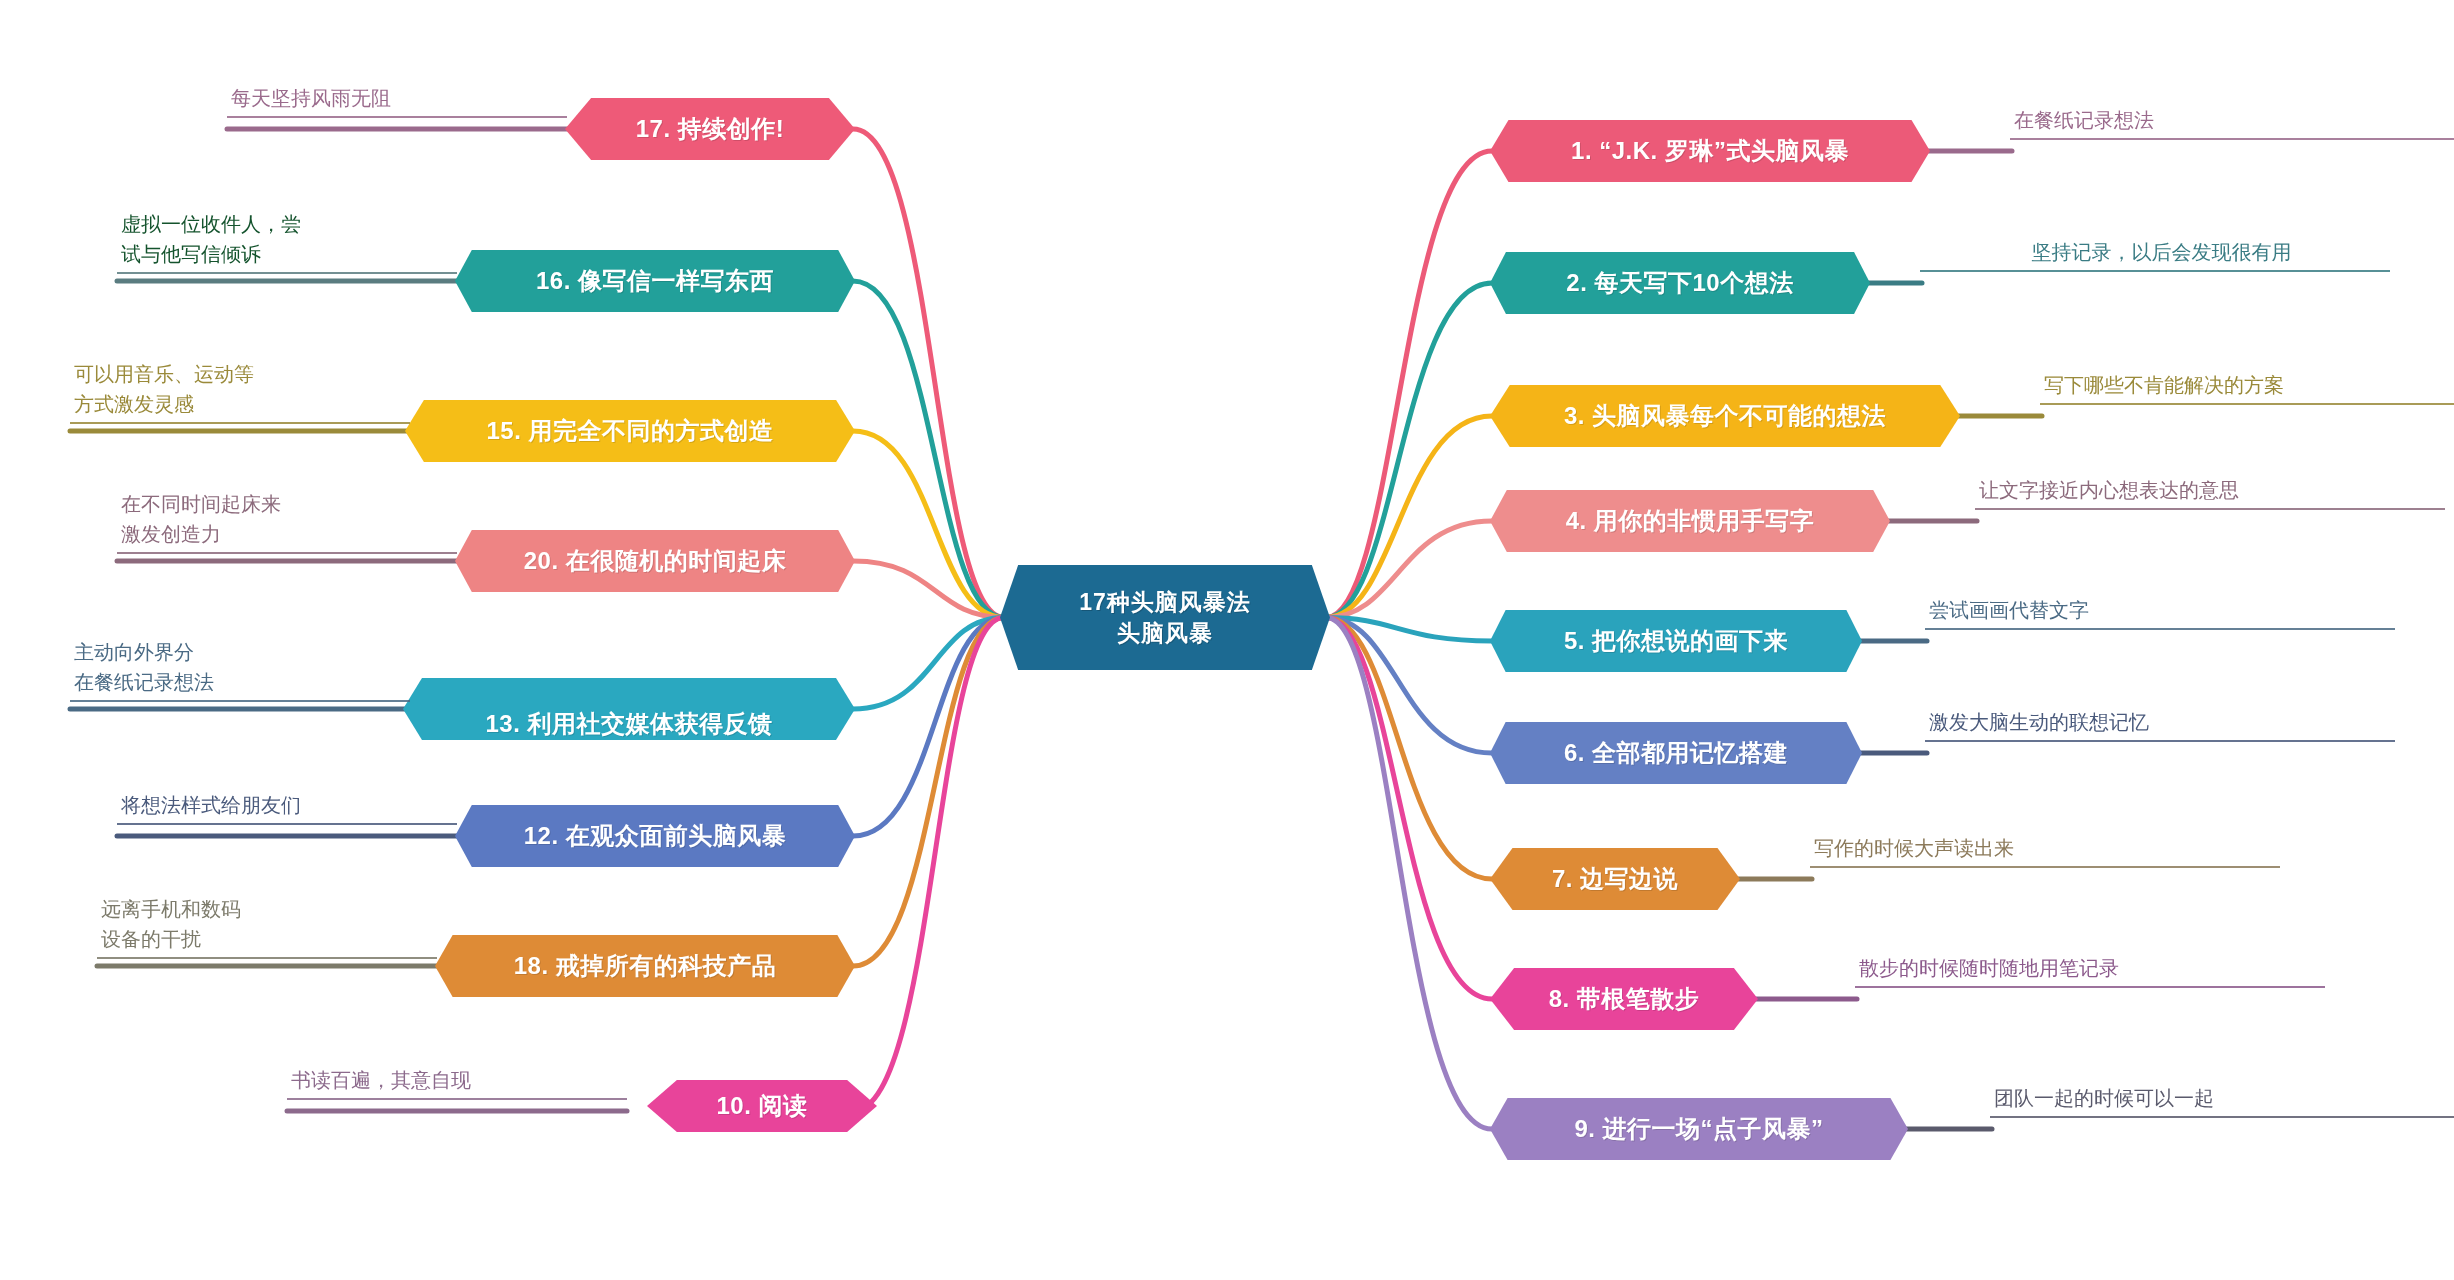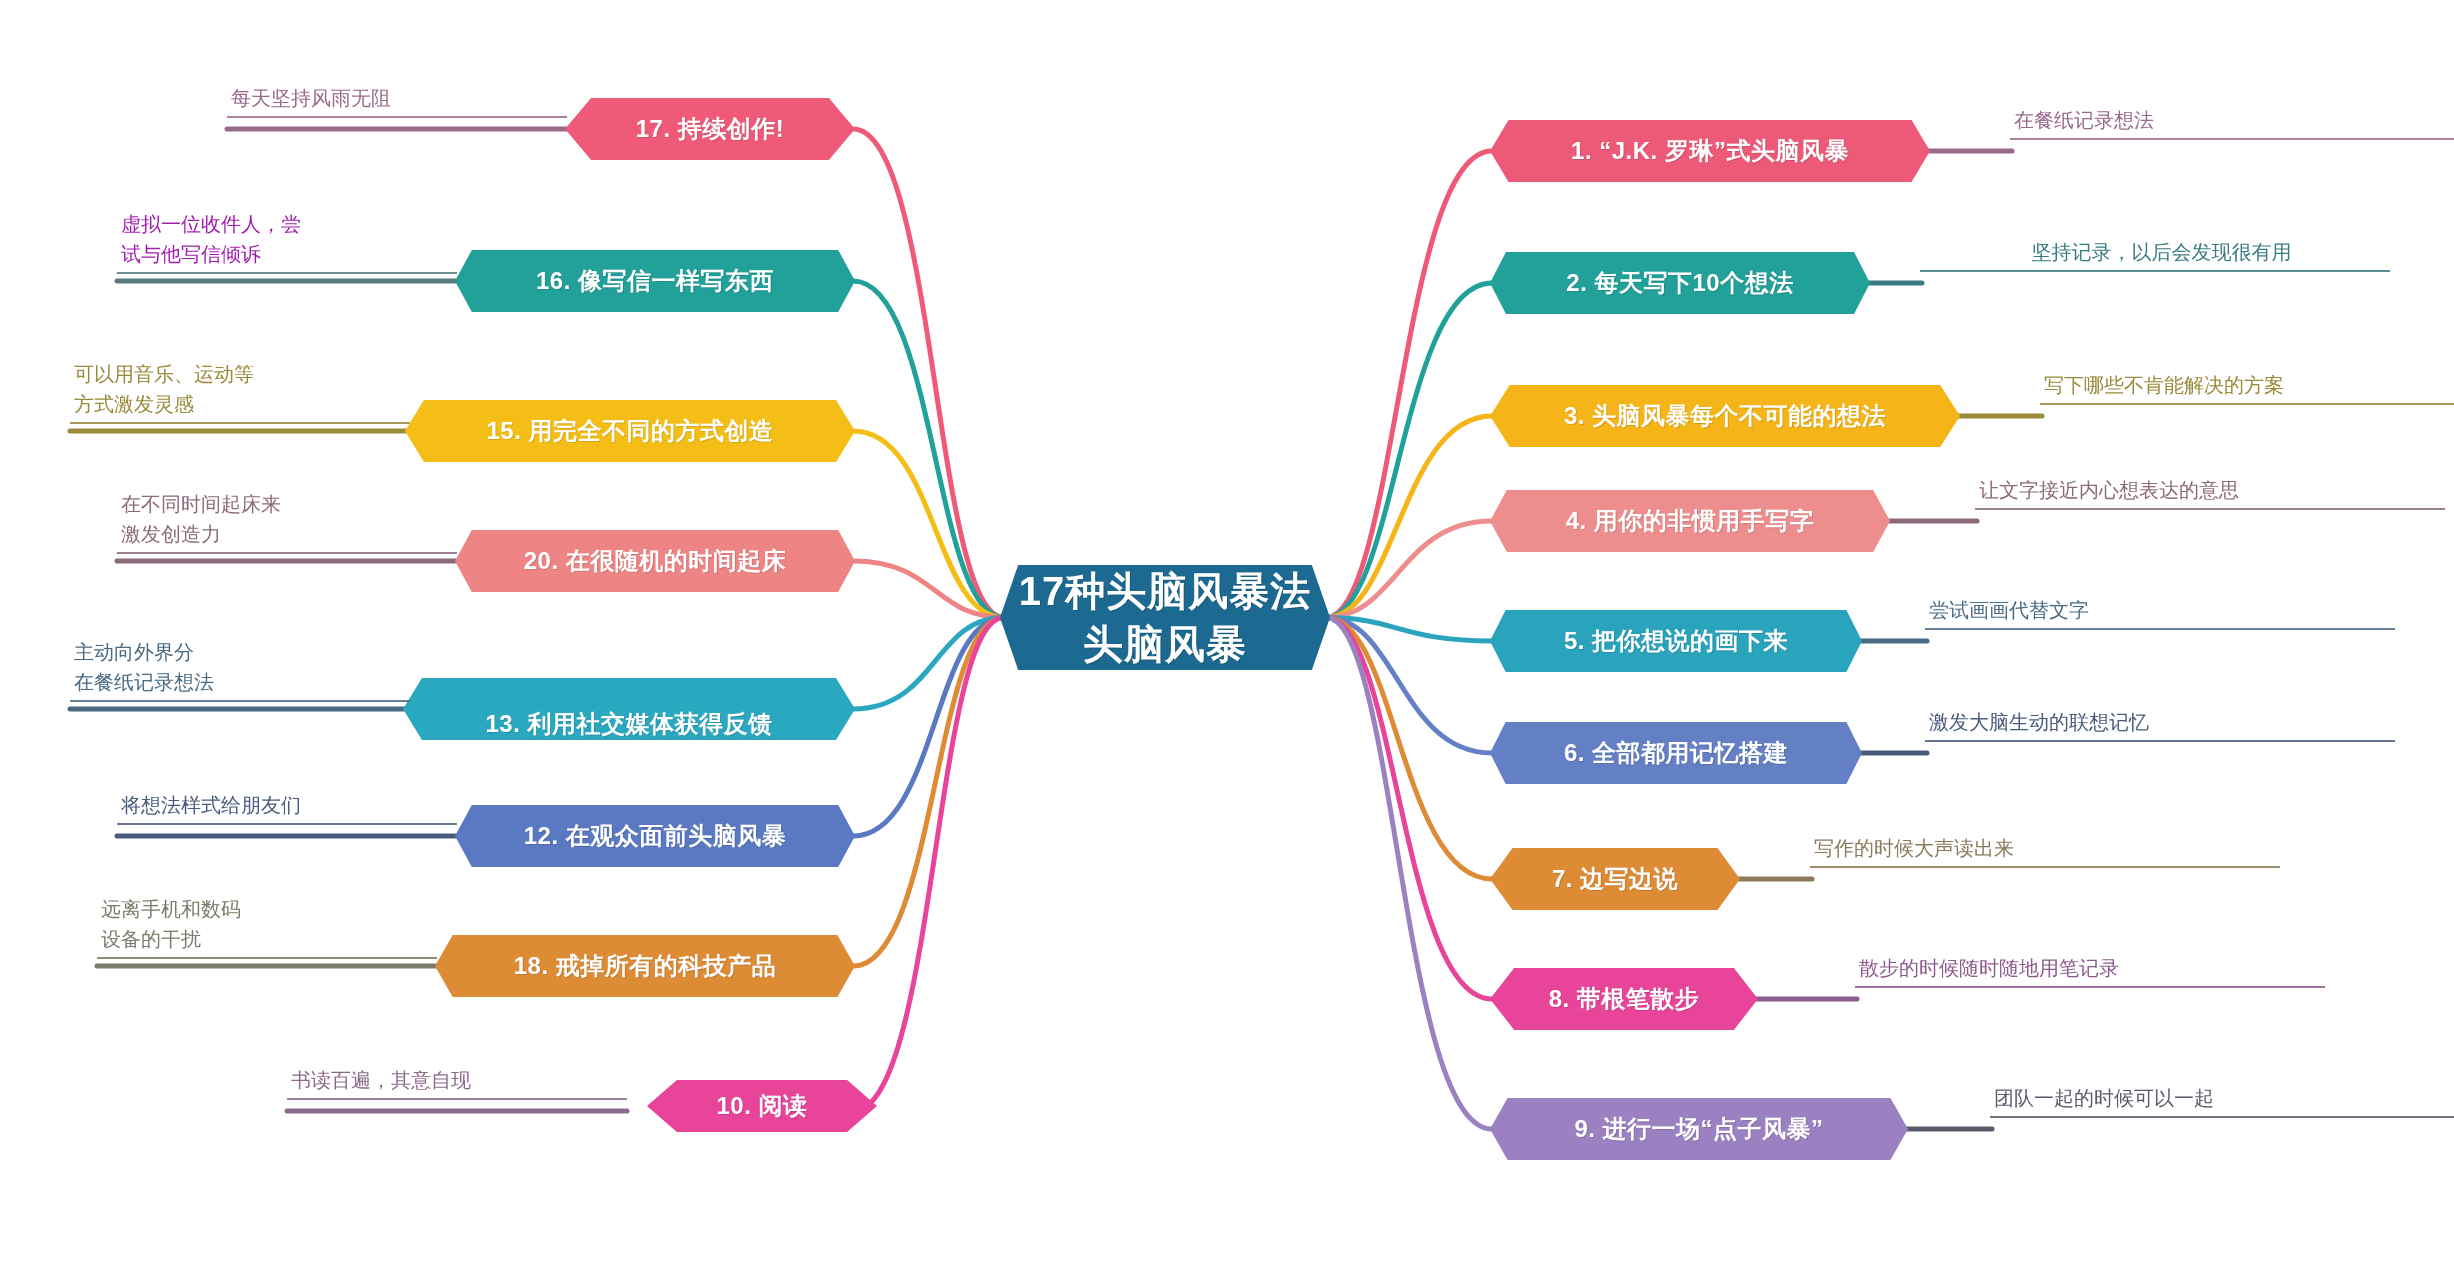--- a/index.html
+++ b/index.html
@@ -32,21 +32,21 @@
 
   
   .center-node {
     position: absolute;
     display: flex;
     flex-direction: column;
     align-items: center;
     justify-content: center;
     color: #ffffff;
     font-weight: bold;
-    font-size: 40px;
+    font-size: 23px;
     line-height: 1.32;
     letter-spacing: 1px;
     text-align: center;
     -webkit-clip-path: polygon(5.5% 0%, 94.5% 0%, 100% 50%, 94.5% 100%, 5.5% 100%, 0% 50%);
     clip-path: polygon(5.5% 0%, 94.5% 0%, 100% 50%, 94.5% 100%, 5.5% 100%, 0% 50%);
     text-shadow: 1px 1px 0 rgba(0,0,0,0.18);
   }
   .center-node span { display: block; white-space: nowrap; }
 
   
@@ -199,21 +199,21 @@
       <div class="leaf right" style="left: 2010px; top: 105px; width: 470px; color: rgb(154, 106, 140);"><span class="leaf-text" style="text-align: left;">在餐纸记录想法</span><span class="leaf-rule" style="background: rgb(154, 106, 140); opacity: 0.85;"></span></div>
       <div class="leaf right" style="left: 1920px; top: 237px; width: 470px; color: rgb(58, 124, 132);"><span class="leaf-text" style="text-align: center; margin-left: 13px;">坚持记录，以后会发现很有用</span><span class="leaf-rule" style="background: rgb(58, 124, 132); opacity: 0.85;"></span></div>
       <div class="leaf right" style="left: 2040px; top: 370px; width: 470px; color: rgb(154, 138, 58);"><span class="leaf-text" style="text-align: left;">写下哪些不肯能解决的方案</span><span class="leaf-rule" style="background: rgb(154, 138, 58); opacity: 0.85;"></span></div>
       <div class="leaf right" style="left: 1975px; top: 475px; width: 470px; color: rgb(140, 106, 124);"><span class="leaf-text" style="text-align: left;">让文字接近内心想表达的意思</span><span class="leaf-rule" style="background: rgb(140, 106, 124); opacity: 0.85;"></span></div>
       <div class="leaf right" style="left: 1925px; top: 595px; width: 470px; color: rgb(74, 106, 132);"><span class="leaf-text" style="text-align: left;">尝试画画代替文字</span><span class="leaf-rule" style="background: rgb(74, 106, 132); opacity: 0.85;"></span></div>
       <div class="leaf right" style="left: 1925px; top: 707px; width: 470px; color: rgb(74, 90, 124);"><span class="leaf-text" style="text-align: left;">激发大脑生动的联想记忆</span><span class="leaf-rule" style="background: rgb(74, 90, 124); opacity: 0.85;"></span></div>
       <div class="leaf right" style="left: 1810px; top: 833px; width: 470px; color: rgb(140, 122, 90);"><span class="leaf-text" style="text-align: left;">写作的时候大声读出来</span><span class="leaf-rule" style="background: rgb(140, 122, 90); opacity: 0.85;"></span></div>
       <div class="leaf right" style="left: 1855px; top: 953px; width: 470px; color: rgb(140, 90, 140);"><span class="leaf-text" style="text-align: left;">散步的时候随时随地用笔记录</span><span class="leaf-rule" style="background: rgb(140, 90, 140); opacity: 0.85;"></span></div>
       <div class="leaf right" style="left: 1990px; top: 1083px; width: 470px; color: rgb(90, 90, 108);"><span class="leaf-text" style="text-align: left;">团队一起的时候可以一起</span><span class="leaf-rule" style="background: rgb(90, 90, 108); opacity: 0.85;"></span></div>
       <div class="leaf left" style="left: 227px; top: 83px; width: 340px; color: rgb(154, 106, 140);"><span class="leaf-text">每天坚持风雨无阻</span><span class="leaf-rule" style="background: rgb(154, 106, 140); opacity: 0.85;"></span></div>
-      <div class="leaf left" style="left: 117px; top: 209px; width: 340px; color: #a21caf;"><span class="leaf-text">虚拟一位收件人，尝
+      <div class="leaf left" style="left: 117px; top: 209px; width: 340px; color: #14532d;"><span class="leaf-text">虚拟一位收件人，尝
 试与他写信倾诉</span><span class="leaf-rule" style="background: rgb(90, 124, 128); opacity: 0.85;"></span></div>
       <div class="leaf left" style="left: 70px; top: 359px; width: 340px; color: rgb(154, 138, 58);"><span class="leaf-text">可以用音乐、运动等
 方式激发灵感</span><span class="leaf-rule" style="background: rgb(154, 138, 58); opacity: 0.85;"></span></div>
       <div class="leaf left" style="left: 117px; top: 489px; width: 340px; color: rgb(140, 106, 124);"><span class="leaf-text">在不同时间起床来
 激发创造力</span><span class="leaf-rule" style="background: rgb(140, 106, 124); opacity: 0.85;"></span></div>
       <div class="leaf left" style="left: 70px; top: 637px; width: 340px; color: rgb(74, 106, 132);"><span class="leaf-text">主动向外界分
 在餐纸记录想法</span><span class="leaf-rule" style="background: rgb(74, 106, 132); opacity: 0.85;"></span></div>
       <div class="leaf left" style="left: 117px; top: 790px; width: 340px; color: rgb(74, 90, 124);"><span class="leaf-text">将想法样式给朋友们</span><span class="leaf-rule" style="background: rgb(74, 90, 124); opacity: 0.85;"></span></div>
       <div class="leaf left" style="left: 97px; top: 894px; width: 340px; color: rgb(124, 122, 106);"><span class="leaf-text">远离手机和数码
 设备的干扰</span><span class="leaf-rule" style="background: rgb(124, 122, 106); opacity: 0.85;"></span></div>

